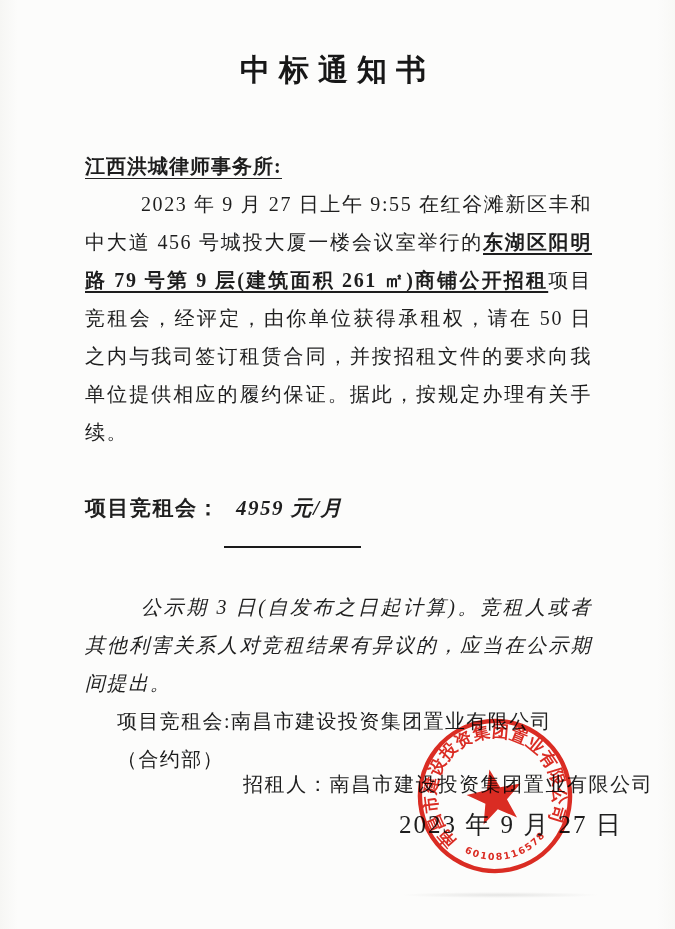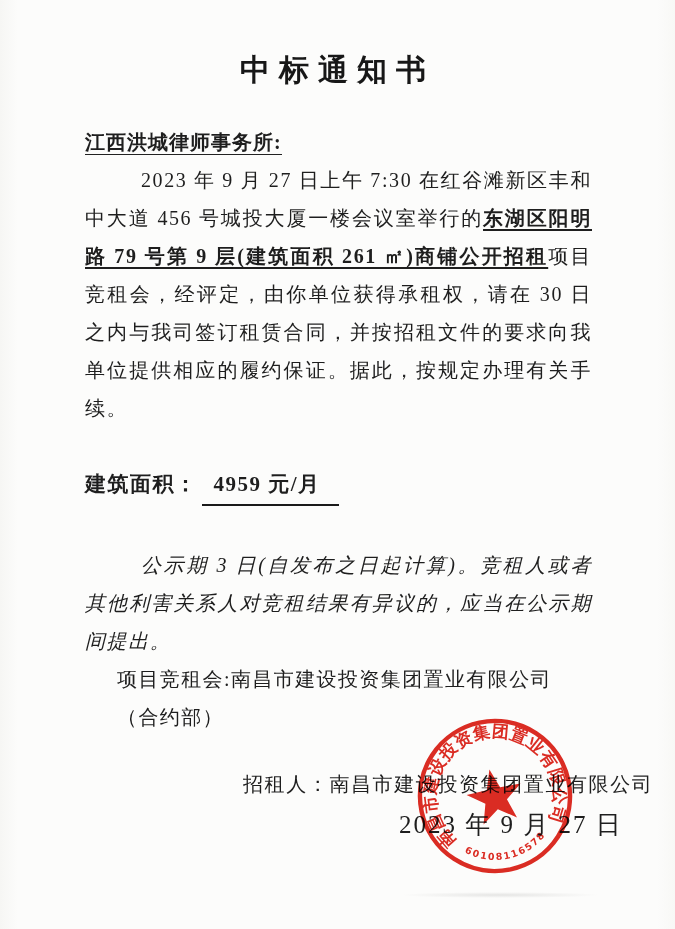--- a/index.html
+++ b/index.html
@@ -19,21 +19,21 @@
     text-align: center;
     font-size: 30px;
     font-weight: 700;
     letter-spacing: 9px;
     color: #171717;
   }
   .content {
     padding: 0 83px 0 85px;
   }
   .salutation {
-    margin-top: 32px;
+    margin-top: 56px;
     font-size: 20px;
     line-height: 38px;
     font-weight: 700;
   }
   .salutation .salu-text {
     border-bottom: 1.5px solid #222;
     padding-bottom: 1px;
     letter-spacing: 1px;
   }
   .para {
@@ -53,22 +53,23 @@
   .result {
     margin-top: 38px;
     font-size: 21px;
     line-height: 38px;
     font-weight: 700;
     letter-spacing: 1.5px;
   }
   .result-value {
     display: inline-block;
     border-bottom: 2px solid #1a1a1a;
-    padding: 0 18px 1px 12px;
+    padding: 0 18px 19px 12px;
     margin-left: 4px;
+    font-style: italic;
   }
   .para2 { margin-top: 40px; font-style: italic; }
   .line {
     font-size: 20px;
     line-height: 38px;
     letter-spacing: 1.4px;
     padding-left: 32px;
   }
   .sign {
     position: absolute;
@@ -126,23 +127,23 @@
 <body>
 
 <div class="page">
 
   <h1 class="title">中标通知书</h1>
 
   <div class="content">
 
     <p class="salutation"><span class="salu-text">江西洪城律师事务所:</span></p>
 
-    <p class="para para1"><span>2023 年 9 月 27 日上午 7:30 在红谷滩新区丰和中大道 456 号城投大厦一楼会议室举行的</span><span class="hl">东湖区阳明路 79 号第 9 层(建筑面积 261 ㎡)商铺公开招租</span><span>项目竞租会，经评定，由你单位获得承租权，请在 30 日之内与我司签订租赁合同，并按招租文件的要求向我单位提供相应的履约保证。据此，按规定办理有关手续。</span></p>
+    <p class="para para1"><span>2023 年 9 月 27 日上午 9:55 在红谷滩新区丰和中大道 456 号城投大厦一楼会议室举行的</span><span class="hl">东湖区阳明路 79 号第 9 层(建筑面积 261 ㎡)商铺公开招租</span><span>项目竞租会，经评定，由你单位获得承租权，请在 50 日之内与我司签订租赁合同，并按招租文件的要求向我单位提供相应的履约保证。据此，按规定办理有关手续。</span></p>
 
-    <p class="result"><span class="result-label">建筑面积：</span><span class="result-value">4959 元/月</span></p>
+    <p class="result"><span class="result-label">项目竞租会：</span><span class="result-value">4959 元/月</span></p>
 
     <p class="para para2">公示期 3 日(自发布之日起计算)。竞租人或者其他利害关系人对竞租结果有异议的，应当在公示期间提出。</p>
 
     <p class="line">项目竞租会:南昌市建设投资集团置业有限公司（合约部）</p>
 
 
   </div>
 
   <div class="sign">
     <p class="lessor"><span>招租人：</span><span>南昌市建设投资集团置业有限公司</span></p>

